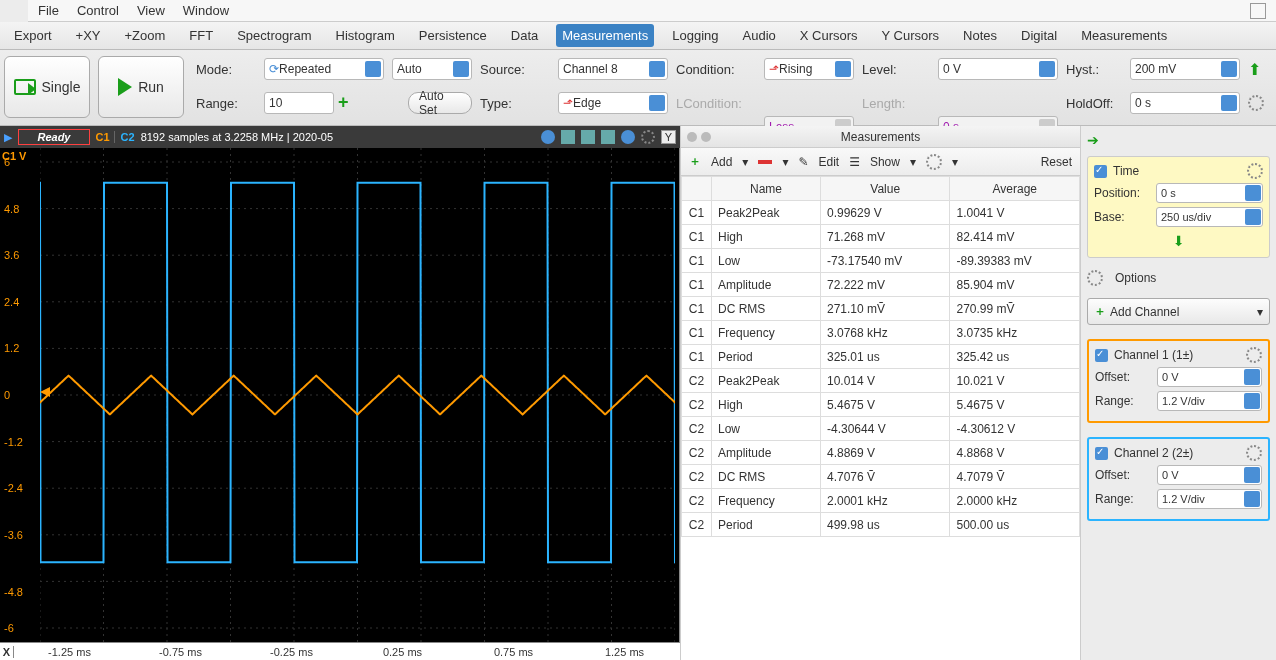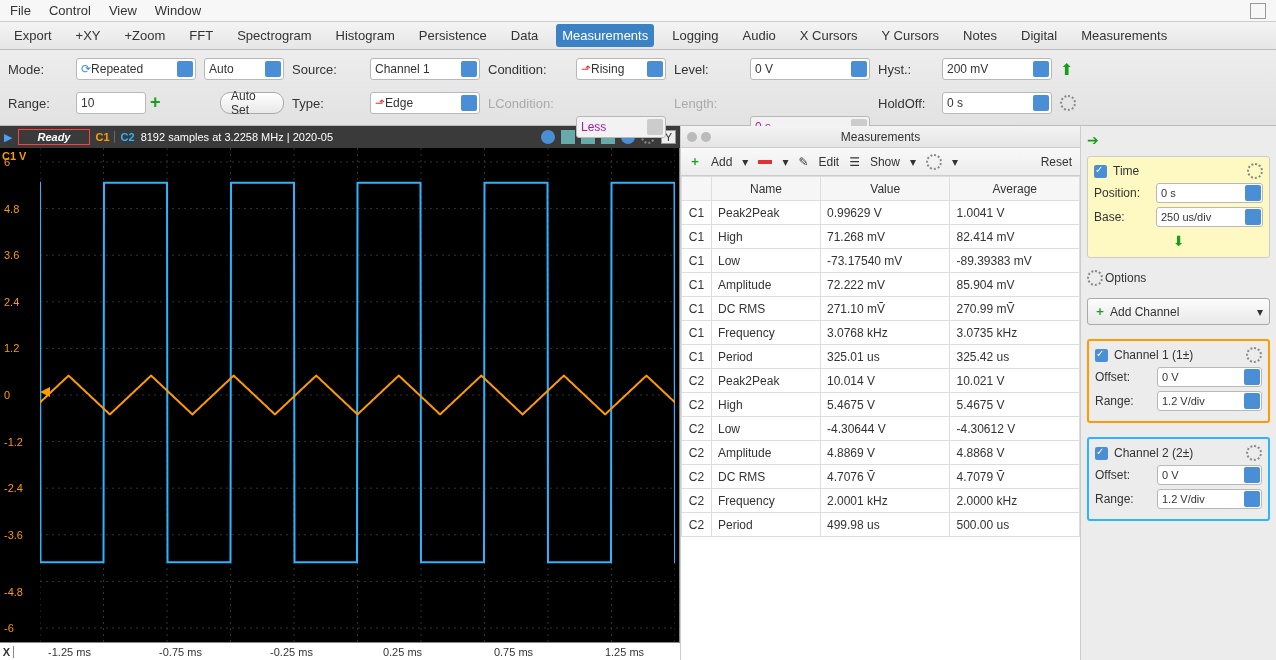--- a/index.html
+++ b/index.html
@@ -1,18 +1,18 @@
 <!DOCTYPE html>
 <html><head>
 <meta charset="utf-8">
 <style>
 * { box-sizing: border-box; margin: 0; padding: 0; font-family: -apple-system, "Helvetica Neue", Arial, sans-serif; }
 body { width: 1276px; height: 660px; background: #ececec; font-size: 13px; color: #333; overflow: hidden; }
 
-.menubar { height: 22px; display: flex; align-items: center; padding: 0 10px; gap: 18px; background: #f7f7f7; border-bottom: 1px solid #ccc; }
+.menubar { height: 22px; display: flex; align-items: center; padding: 0 10px; gap: 18px; background: #f7f7f7; border-bottom: 1px solid #ccc; margin-left: 28px; }
 .menubar span { cursor: default; }
 .menubar .right-icon { margin-left: auto; width: 16px; height: 16px; border: 1px solid #999; }
 
 .toolbar1 { height: 28px; display: flex; align-items: center; padding: 0 8px; gap: 12px; background: linear-gradient(#f4f4f4,#e6e6e6); border-bottom: 1px solid #bbb; }
 .toolbar1 span { padding: 4px 6px; cursor: default; }
 .toolbar1 .active { background: #3b82c4; color: #fff; border-radius: 3px; }
 
 .controlbar { height: 76px; display: flex; background: linear-gradient(#ededed,#e2e2e2); border-bottom: 1px solid #bbb; }
 .bigbtn { width: 92px; height: 62px; margin: 6px 4px; background: linear-gradient(#fff,#e8e8e8); border: 1px solid #aaa; border-radius: 6px; display: flex; align-items: center; justify-content: center; gap: 6px; font-size: 14px; }
 .bigbtn .tri-green { width: 0; height: 0; border-left: 14px solid #1a9e1a; border-top: 9px solid transparent; border-bottom: 9px solid transparent; }
@@ -67,21 +67,21 @@
 .side-panel { width:196px; background:#ececec; border-left:1px solid #ccc; padding:6px; display:flex; flex-direction:column; gap:8px; }
 .side-arrow { color:#1a9e1a; font-size:14px; }
 .panel-box { background:#fef9c3; border:1px solid #ccc; border-radius:3px; padding:6px; }
 .panel-row { display:flex; align-items:center; gap:6px; margin-bottom:4px; font-size:12px; }
 .panel-row .plbl { width:56px; }
 .chk { width:13px; height:13px; background:#4a8fd6; border-radius:2px; position:relative; }
 .chk::after { content:"✓"; color:#fff; font-size:10px; position:absolute; left:1px; top:-1px; }
 .panel-sel { flex:1; height:20px; background:#fff; border:1px solid #b8b8b8; border-radius:3px; padding:0 4px; font-size:11px; display:flex; align-items:center; position:relative; }
 .panel-sel::after { content:""; position:absolute; right:1px; top:1px; width:16px; height:16px; background:#4a8fd6; border-radius:2px; }
 .down-arrow-green { text-align:center; color:#1a9e1a; font-size:14px; padding:2px; }
-.opts-head { display:flex; align-items:center; gap:2px; font-size:12px; margin:4px 0; }
+.opts-head { display:flex; align-items:center; gap:12px; font-size:12px; margin:4px 0; }
 .add-ch { background:linear-gradient(#fdfdfd,#e8e8e8); border:1px solid #aaa; border-radius:3px; padding:4px 6px; font-size:12px; display:flex; align-items:center; gap:4px; }
 .ch-panel { border:2px solid; border-radius:3px; padding:6px; margin-top:6px; }
 .ch-panel.c1b { border-color:#ff9a00; }
 .ch-panel.c2b { border-color:#2bb4ff; }
 </style>
 </head>
 <body>
 
 <div class="menubar">
   <span>File</span>
@@ -104,29 +104,37 @@
   <span>Logging</span>
   <span>Audio</span>
   <span>X Cursors</span>
   <span>Y Cursors</span>
   <span>Notes</span>
   <span>Digital</span>
   <span>Measurements</span>
 </div>
 
 <div class="controlbar">
+  <div class="bigbtn">
+    <div class="single-icon"></div>
+    <span>Single</span>
+  </div>
+  <div class="bigbtn">
+    <div class="tri-green"></div>
+    <span>Run</span>
+  </div>
   <div class="ctrl-grid">
     <span class="lbl">Mode:</span>
     <div class="sel">
         <span style="color:#4a8fd6">⟳ </span>
         <span>Repeated</span>
       </div>
     <div class="sel">Auto</div>
     <span class="lbl">Source:</span>
-    <div class="sel">Channel 1</div>
+    <div class="sel">Channel 8</div>
     <span class="lbl">Condition:</span>
     <div class="sel">
         <span style="color:#d33">⬏ </span>
         <span>Rising</span>
       </div>
     <span class="lbl">Level:</span>
     <div class="sel">0 V</div>
     <span class="lbl">Hyst.:</span>
     <div class="sel">200 mV</div>
     <span class="arrow-up">⬆</span>

